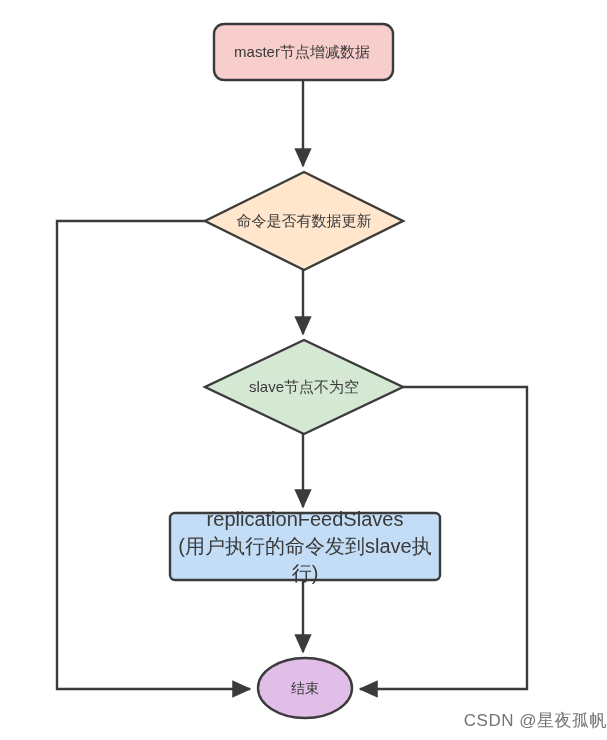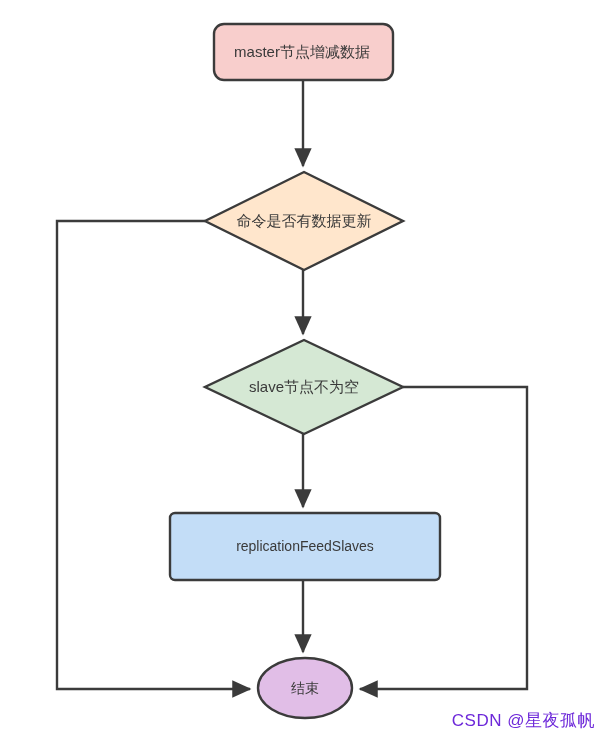--- a/index.html
+++ b/index.html
@@ -30,28 +30,28 @@
     flex-direction: column;
     align-items: center;
     justify-content: center;
     text-align: center;
     color: #3a3a3a;
     pointer-events: none;
     line-height: 1.35;
   }
   .lbl-start   { font-size: 15px; }
   .lbl-dec     { font-size: 15px; }
-  .lbl-proc    { font-size: 14px; }
+  .lbl-proc    { font-size: 20px; }
   .lbl-end     { font-size: 14px; }
   .watermark {
     position: absolute;
-    right: 12px;
+    right: 0;
     bottom: 8px;
     font-size: 17px;
-    color: #6d28d9;
+    color: #737373;
     letter-spacing: 0.5px;
     white-space: nowrap;
   }
 </style>
 </head>
 <body>
 
 <div id="canvas">
 
   <svg class="flow" viewBox="0 0 607 740">
@@ -94,20 +94,21 @@
   <div class="node-label lbl-dec" style="left:205px; top:340px; width:198px; height:94px;">
     <span>slave节点不为空</span>
   </div>
 
   <div class="node-label lbl-dec" style="left:205px; top:172px; width:198px; height:98px;">
     <span>命令是否有数据更新</span>
   </div>
 
   <div class="node-label lbl-proc" style="left:170px; top:513px; width:270px; height:67px;">
     <span>replicationFeedSlaves</span>
+    <span>(用户执行的命令发到slave执行)</span>
   </div>
 
   <div class="node-label lbl-end" style="left:258px; top:658px; width:94px; height:60px;">
     <span>结束</span>
   </div>
 
   <div class="watermark">CSDN @星夜孤帆</div>
 
 </div>
 

